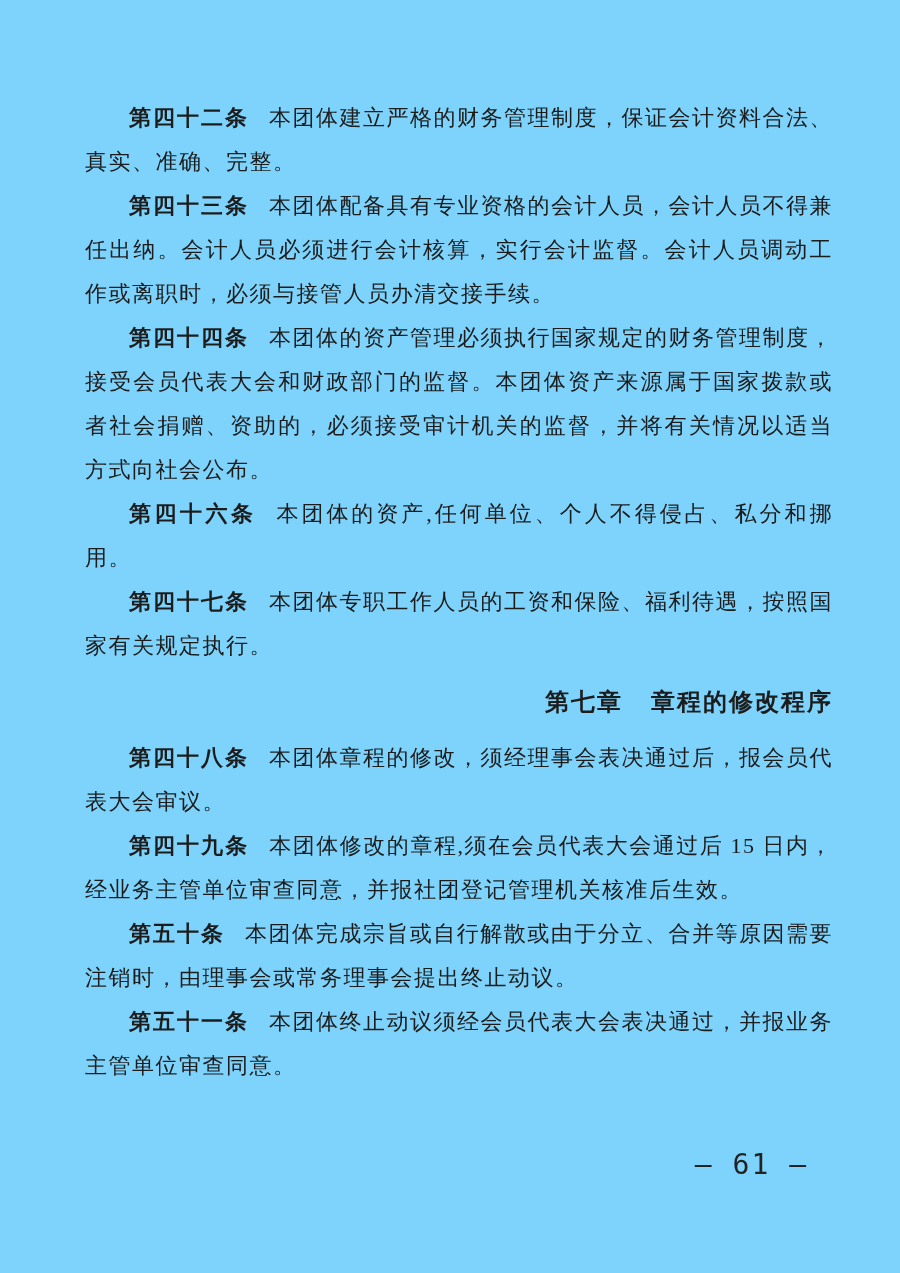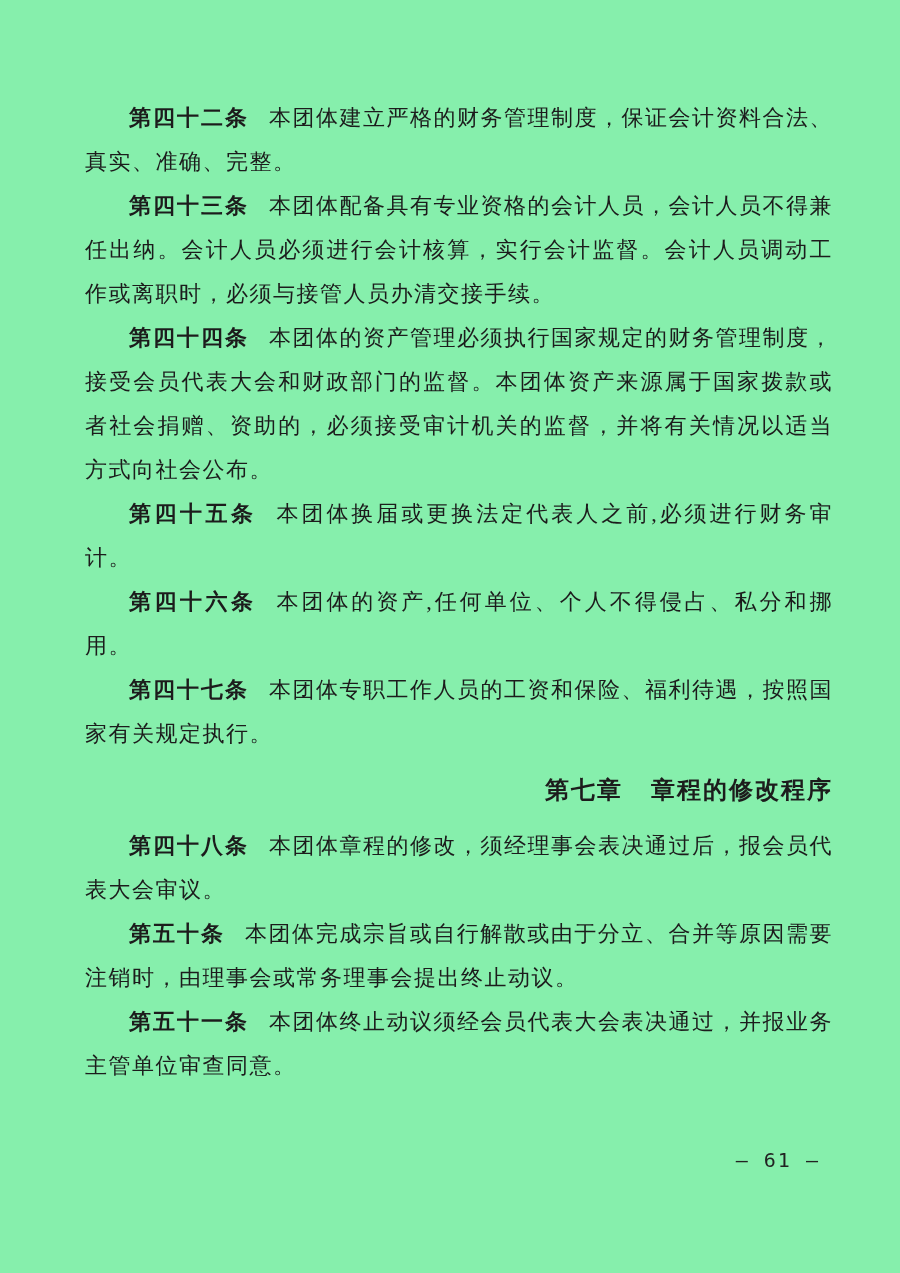--- a/index.html
+++ b/index.html
@@ -12,21 +12,21 @@
     width: 900px;
     height: 1273px;
     position: relative;
     font-family: "Liberation Serif", "DejaVu Serif", serif;
     color: #1c1c1c;
     overflow: hidden;
   }
   .page {
     position: absolute;
     inset: 0;
-    background: #86efac;
+    background: #7dd3fc;
   }
   .content {
     position: absolute;
     left: 85px;
     top: 96px;
     width: 748px;
   }
   .article {
     margin: 0;
     font-size: 22px;
@@ -50,49 +50,49 @@
     line-height: 44px;
     text-align: right;
     letter-spacing: 2px;
   }
   .chapter-label {
     margin-right: 28px;
   }
   .footer {
     position: absolute;
     top: 1148px;
-    right: 80px;
-    font-size: 20px;
+    right: 92px;
+    font-size: 28px;
     letter-spacing: 2px;
     font-family: "DejaVu Sans Mono", "Liberation Mono", monospace;
     color: #222;
   }
 </style>
 </head>
 <body>
 
 <div class="page">
   <main class="content">
 
     <p class="article"><b class="article-no">第四十二条</b><span>本团体建立严格的财务管理制度，保证会计资料合法、真实、准确、完整。</span></p>
 
     <p class="article"><b class="article-no">第四十三条</b><span>本团体配备具有专业资格的会计人员，会计人员不得兼任出纳。会计人员必须进行会计核算，实行会计监督。会计人员调动工作或离职时，必须与接管人员办清交接手续。</span></p>
 
     <p class="article"><b class="article-no">第四十四条</b><span>本团体的资产管理必须执行国家规定的财务管理制度，接受会员代表大会和财政部门的监督。本团体资产来源属于国家拨款或者社会捐赠、资助的，必须接受审计机关的监督，并将有关情况以适当方式向社会公布。</span></p>
 
-    <p class="article"><b class="article-no">第四十五条</b><span>本团体换届或更换法定代表人之前,必须进行财务审计。</span></p>
 
     <p class="article"><b class="article-no">第四十六条</b><span>本团体的资产,任何单位、个人不得侵占、私分和挪用。</span></p>
 
     <p class="article"><b class="article-no">第四十七条</b><span>本团体专职工作人员的工资和保险、福利待遇，按照国家有关规定执行。</span></p>
 
     <h2 class="chapter"><span class="chapter-label">第七章</span><span>章程的修改程序</span></h2>
 
     <p class="article"><b class="article-no">第四十八条</b><span>本团体章程的修改，须经理事会表决通过后，报会员代表大会审议。</span></p>
 
+    <p class="article"><b class="article-no">第四十九条</b><span>本团体修改的章程,须在会员代表大会通过后 15 日内，经业务主管单位审查同意，并报社团登记管理机关核准后生效。</span></p>
 
 
     <p class="article"><b class="article-no">第五十条</b><span>本团体完成宗旨或自行解散或由于分立、合并等原因需要注销时，由理事会或常务理事会提出终止动议。</span></p>
 
     <p class="article"><b class="article-no">第五十一条</b><span>本团体终止动议须经会员代表大会表决通过，并报业务主管单位审查同意。</span></p>
 
   </main>
 
   <footer class="footer">
     <span>– 61 –</span>

